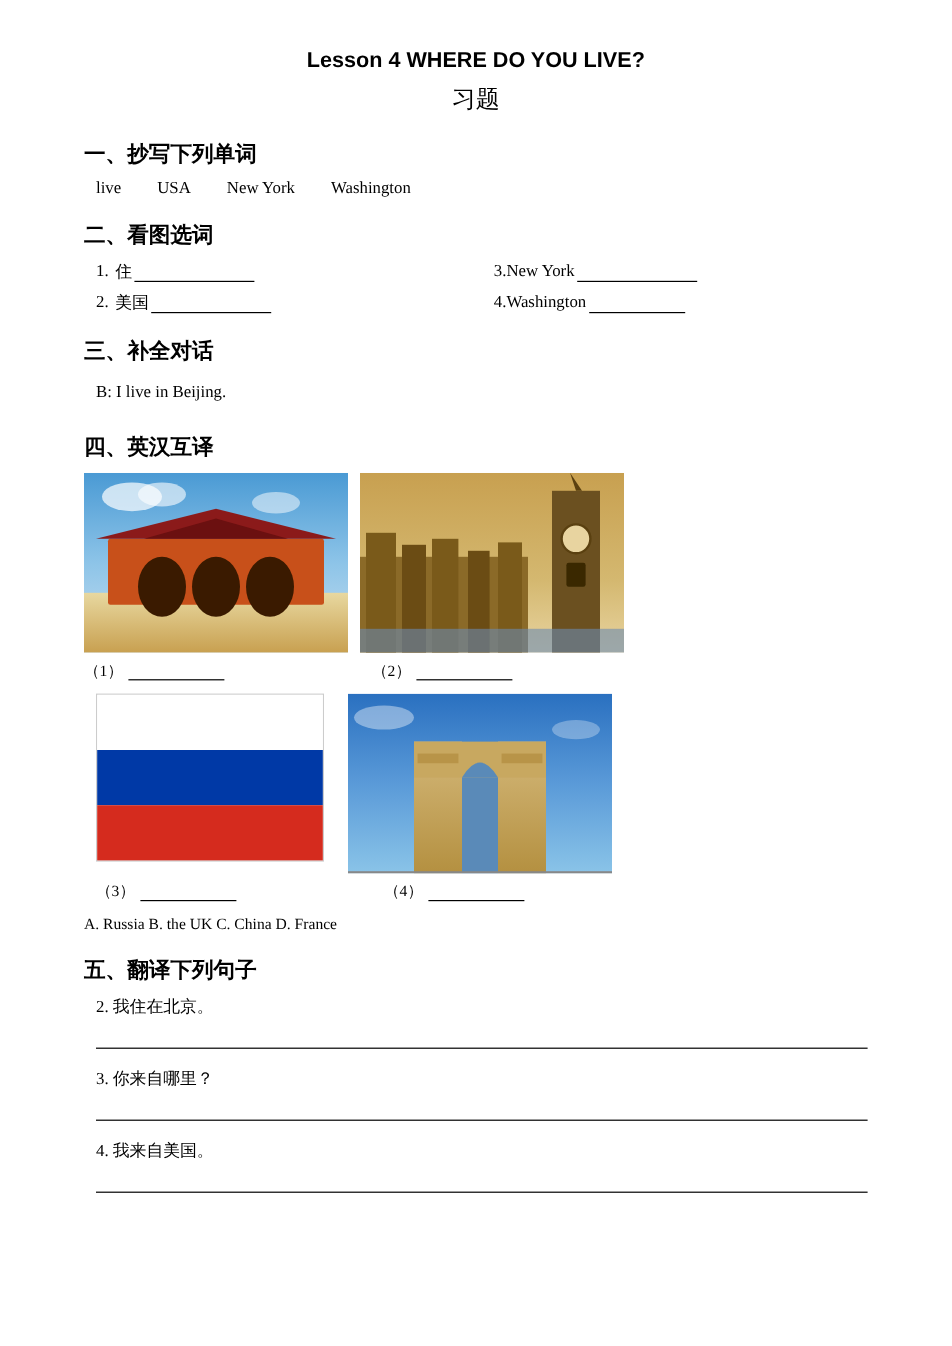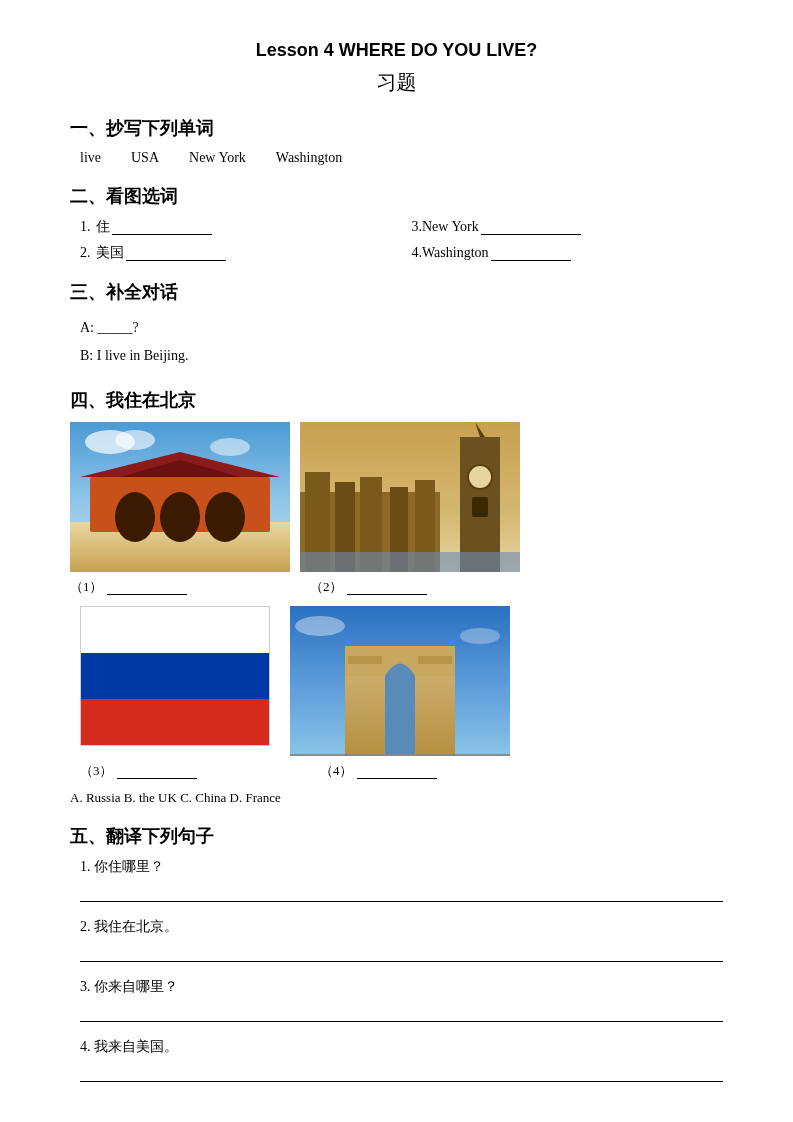--- a/index.html
+++ b/index.html
@@ -151,25 +151,24 @@
     <span class="underline"></span>
   </div>
   <div class="translation-item">
     <span>4.Washington</span>
     <span class="underline-sm"></span>
   </div>
 </div>
 
 <div class="section-title">三、补全对话</div>
 <div class="dialog-section">
-  <div>A: _____?</div>
   <div>B: I live in Beijing.</div>
 </div>
 
-<div class="section-title">四、我住在北京</div>
+<div class="section-title">四、英汉互译</div>
 
 <div class="images-row">
   <div class="image-box">
     
     <svg width="220" height="150" xmlns="http://www.w3.org/2000/svg">
 
       <defs>
         <linearGradient id="skyGrad" x1="0" y1="0" x2="0" y2="1">
           <stop offset="0%" stop-color="#4a9ad4"></stop>
           <stop offset="50%" stop-color="#8dc4e8"></stop>
@@ -295,24 +294,20 @@
     <span>（4）</span>
     <span class="caption-underline"></span>
   </div>
 </div>
 
 <div class="options-row">A. Russia  B. the UK  C. China  D. France</div>
 
 <div class="section-title">五、翻译下列句子</div>
 <div class="translate-section">
   <div class="translate-item">
-    <span>1. 你住哪里？</span>
-    <div class="translate-line"></div>
-  </div>
-  <div class="translate-item">
     <span>2. 我住在北京。</span>
     <div class="translate-line"></div>
   </div>
   <div class="translate-item">
     <span>3. 你来自哪里？</span>
     <div class="translate-line"></div>
   </div>
   <div class="translate-item">
     <span>4. 我来自美国。</span>
     <div class="translate-line"></div>

